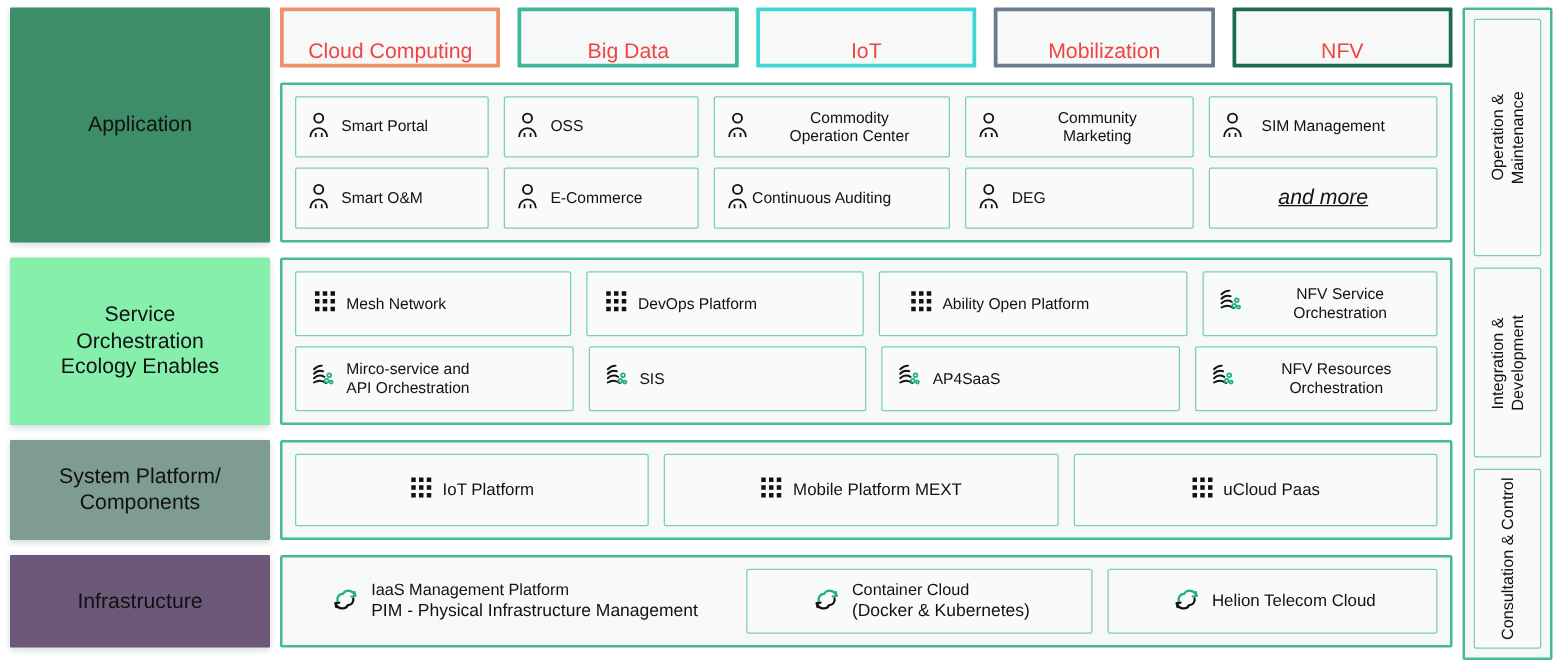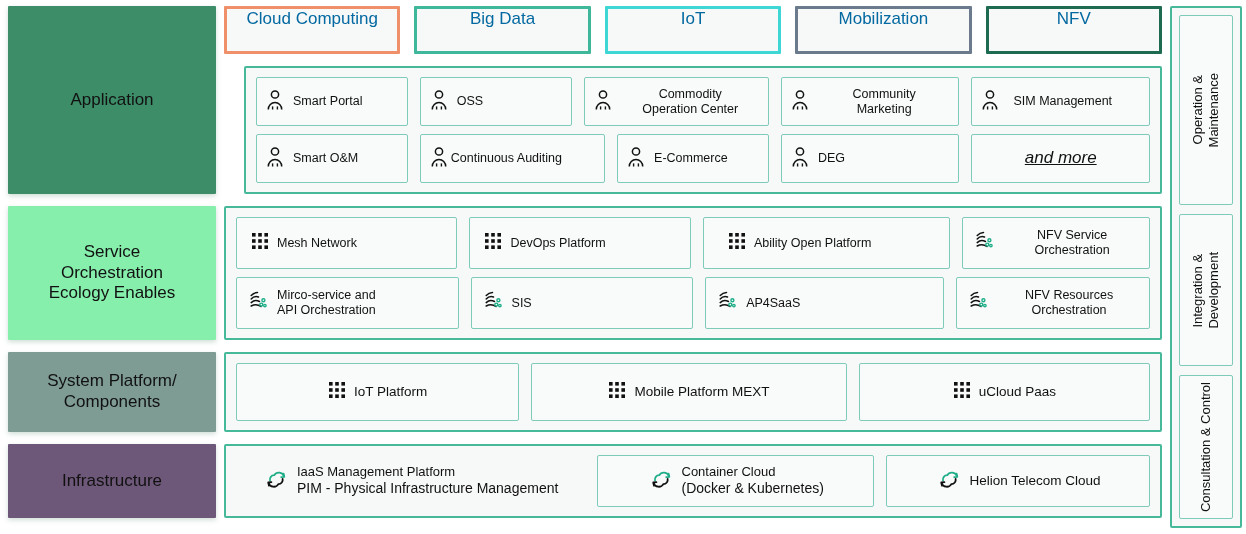--- a/index.html
+++ b/index.html
@@ -57,24 +57,24 @@
     display: flex;
     gap: 14px;
     height: 48px;
     flex: 0 0 48px;
   }
   .tag {
     flex: 1 1 0;
     background: #F7F8F8;
     border: 3px solid #cccccc;
     display: flex;
-    align-items: flex-start;
+    align-items: flex-end;
     justify-content: center;
     font-size: 17px;
-    color: #0369a1;
+    color: #ef4444;
     border-radius: 1px;
   }
 
   
   .panel {
     background: #F7F8F8;
     border: 2px solid #46B99A;
     border-radius: 2px;
     padding: 9px 10px;
     display: flex;
@@ -111,21 +111,21 @@
     justify-content: center;
     font-style: italic;
     text-decoration: underline;
     font-size: 17px;
   }
 
   
   .ic { flex: 0 0 auto; display: block; }
 
   
-  .app-panel  { flex: 0 0 128px; margin-left: 20px; }
+  .app-panel  { flex: 0 0 128px; }
   .svc-panel  { flex: 0 0 134px; }
   .sys-panel  { flex: 0 0 80px; }
   .inf-panel  { flex: 0 0 74px; }
 
   .sys-panel .panel-row .cell { justify-content: center; font-size: 13.5px; }
   .inf-panel .panel-row .cell { justify-content: center; }
 
   .inf-text { display: flex; flex-direction: column; line-height: 1.25; }
   .inf-title { font-size: 13px; }
   .inf-sub { font-size: 14px; }
@@ -262,37 +262,37 @@
       <div class="panel-row">
         <div class="cell" style="flex:1 1 0">
           <span class="ic"><svg width="20" height="22" viewBox="0 0 20 22">
                 <circle cx="10" cy="5.5" r="3.6" fill="none" stroke="#111" stroke-width="1.5"></circle>
                 <path d="M3.3 20.5 A6.7 7 0 0 1 16.7 20.5" fill="none" stroke="#111" stroke-width="1.5"></path>
                 <line x1="7.6" y1="17.4" x2="7.6" y2="20.5" stroke="#111" stroke-width="1.4"></line>
                 <line x1="12.4" y1="17.4" x2="12.4" y2="20.5" stroke="#111" stroke-width="1.4"></line>
               </svg></span>
           <span class="cell-label">Smart O&amp;M</span>
         </div>
+        <div class="cell" style="flex:1 1 0">
+          <span class="ic"><svg width="20" height="22" viewBox="0 0 20 22">
+                <circle cx="10" cy="5.5" r="3.6" fill="none" stroke="#111" stroke-width="1.5"></circle>
+                <path d="M3.3 20.5 A6.7 7 0 0 1 16.7 20.5" fill="none" stroke="#111" stroke-width="1.5"></path>
+                <line x1="7.6" y1="17.4" x2="7.6" y2="20.5" stroke="#111" stroke-width="1.4"></line>
+                <line x1="12.4" y1="17.4" x2="12.4" y2="20.5" stroke="#111" stroke-width="1.4"></line>
+              </svg></span>
+          <span class="cell-label">E-Commerce</span>
+        </div>
         <div class="cell" style="flex:1.25 1 0; gap:2px">
           <span class="ic"><svg width="20" height="22" viewBox="0 0 20 22">
                 <circle cx="10" cy="5.5" r="3.6" fill="none" stroke="#111" stroke-width="1.5"></circle>
                 <path d="M3.3 20.5 A6.7 7 0 0 1 16.7 20.5" fill="none" stroke="#111" stroke-width="1.5"></path>
                 <line x1="7.6" y1="17.4" x2="7.6" y2="20.5" stroke="#111" stroke-width="1.4"></line>
                 <line x1="12.4" y1="17.4" x2="12.4" y2="20.5" stroke="#111" stroke-width="1.4"></line>
               </svg></span>
           <span class="cell-label">Continuous Auditing</span>
-        </div>
-        <div class="cell" style="flex:1 1 0">
-          <span class="ic"><svg width="20" height="22" viewBox="0 0 20 22">
-                <circle cx="10" cy="5.5" r="3.6" fill="none" stroke="#111" stroke-width="1.5"></circle>
-                <path d="M3.3 20.5 A6.7 7 0 0 1 16.7 20.5" fill="none" stroke="#111" stroke-width="1.5"></path>
-                <line x1="7.6" y1="17.4" x2="7.6" y2="20.5" stroke="#111" stroke-width="1.4"></line>
-                <line x1="12.4" y1="17.4" x2="12.4" y2="20.5" stroke="#111" stroke-width="1.4"></line>
-              </svg></span>
-          <span class="cell-label">E-Commerce</span>
         </div>
         <div class="cell" style="flex:1.2 1 0">
           <span class="ic"><svg width="20" height="22" viewBox="0 0 20 22">
                 <circle cx="10" cy="5.5" r="3.6" fill="none" stroke="#111" stroke-width="1.5"></circle>
                 <path d="M3.3 20.5 A6.7 7 0 0 1 16.7 20.5" fill="none" stroke="#111" stroke-width="1.5"></path>
                 <line x1="7.6" y1="17.4" x2="7.6" y2="20.5" stroke="#111" stroke-width="1.4"></line>
                 <line x1="12.4" y1="17.4" x2="12.4" y2="20.5" stroke="#111" stroke-width="1.4"></line>
               </svg></span>
           <span class="cell-label">DEG</span>
         </div>

